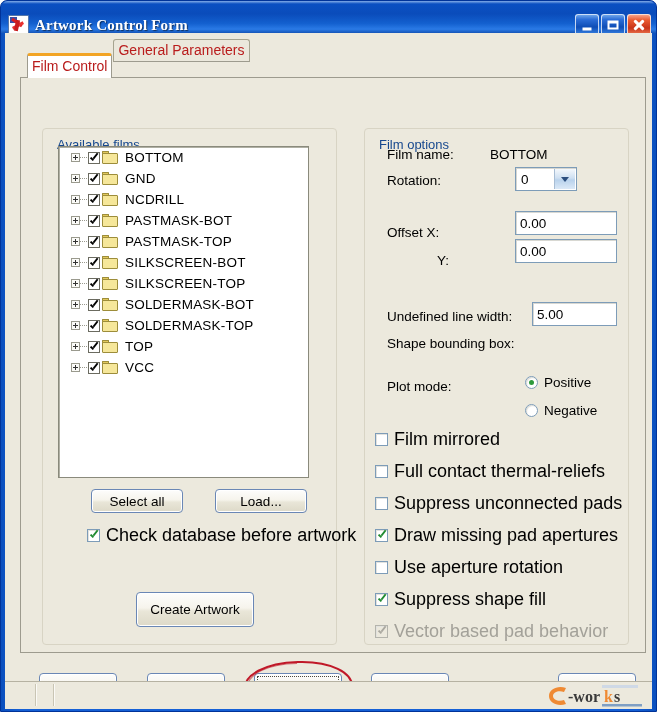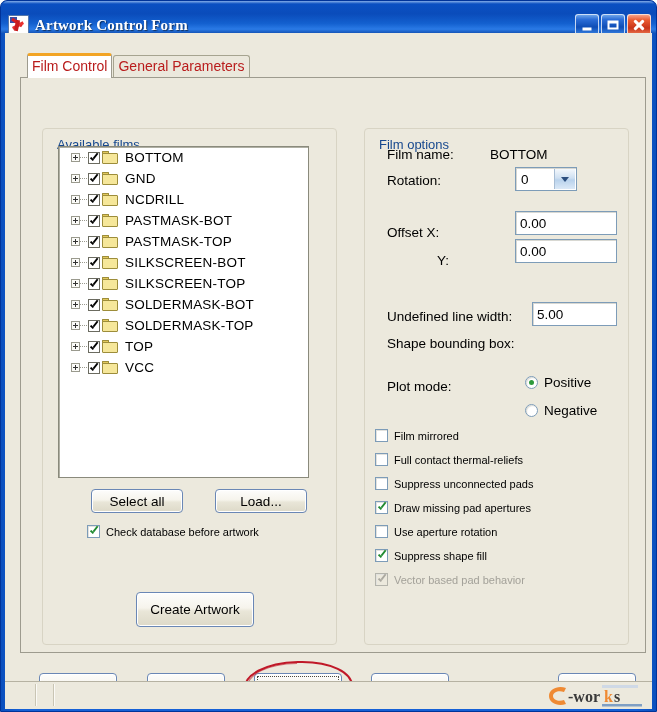--- a/index.html
+++ b/index.html
@@ -98,21 +98,21 @@
     border:1px solid #9d9b8e;border-bottom:none;
     border-top:3px solid #f2a424;
     border-radius:3px 3px 0 0;
     height:25px;line-height:20px;
     position:relative;z-index:3;
   }
   .tab.inactive{
     background:#ebe8dc;
     border:1px solid #a6a490;border-bottom:1px solid #9d9b8e;
     border-radius:3px 3px 0 0;
-    margin-left:1px;margin-bottom:0px;
+    margin-left:1px;margin-bottom:16px;
     position:relative;z-index:1;
   }
 
   
   #tabpage{
     position:absolute;left:15px;top:44px;width:626px;height:576px;
     background:#ece9dd;
     border:1px solid #9d9b8e;
     box-sizing:border-box;
   }
@@ -181,21 +181,21 @@
     box-shadow:inset 1px 1px 0 #e2e2de;
   }
   .formcbx .box.on:before{
     content:"";position:absolute;left:2px;top:5px;width:4px;height:2px;background:#1f8a2f;transform:rotate(45deg);
   }
   .formcbx .box.on:after{
     content:"";position:absolute;left:4px;top:2px;width:7px;height:2px;background:#1f8a2f;transform:rotate(-52deg);
   }
   .formcbx.disabled .box{background:#ece9dd;border-color:#b4b4ac;}
   .formcbx.disabled .box.on:before,.formcbx.disabled .box.on:after{background:#aaa8a0;}
-  .formcbx .t{font-size:11px;color:#000;margin-left:6px;white-space:nowrap;text-align:right;}
+  .formcbx .t{font-size:18px;color:#000;margin-left:6px;white-space:nowrap;text-align:right;}
   .formcbx.disabled .t{color:#a3a199;}
   #cbx-checkdb{left:44px;top:396px;}
 
   
   .flabel{position:absolute;font-size:13.5px;color:#000;white-space:nowrap;}
   #lb-filmname{left:22px;top:18px;}
   #vl-filmname{left:125px;top:18px;font-size:13.5px;}
   #lb-rotation{left:22px;top:44px;}
   #lb-offset{left:22px;top:96px;}
   #lb-offsety{left:72px;top:124px;}

